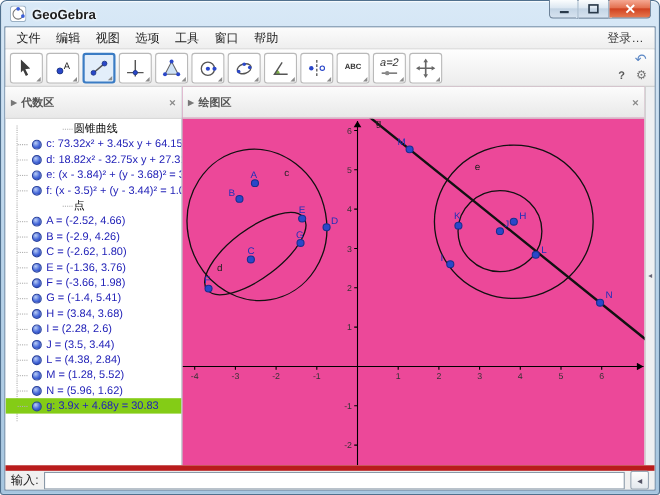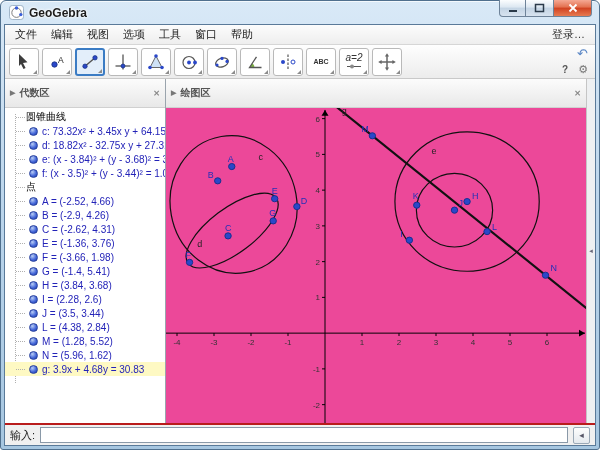--- a/index.html
+++ b/index.html
@@ -38,32 +38,32 @@
   
   .content{flex:1;display:flex;min-height:0;}
   .algebra{width:161px;border-right:1px solid #9aa4ad;display:flex;flex-direction:column;background:#fff;flex:none;}
   .panel-header{height:29px;background:linear-gradient(#fcfcfc,#e8e8e8);border-bottom:1px solid #d0d0d0;display:flex;align-items:center;font-size:10px;color:#555;padding:0 5px;gap:4px;flex:none;font-weight:bold;}
   .ph-arrow{font-size:7px;color:#777;}
   .ph-close{margin-left:auto;font-size:8px;color:#888;cursor:default;}
   .tree{flex:1;overflow:hidden;position:relative;padding-top:2px;}
   .tree::before{content:"";position:absolute;left:10px;top:6px;bottom:40px;border-left:1px dotted #b0b0b0;}
   .tree-row{position:relative;height:14px;display:flex;align-items:center;padding-left:24px;font-size:10px;white-space:nowrap;overflow:hidden;}
   .tree-row::before{content:"";position:absolute;left:11px;width:9px;top:7px;border-top:1px dotted #b0b0b0;}
-  .tree-row.section{padding-left:21px;color:#000;}
-  .tree-row.selected{background:#fef9c3;}
+  .tree-row.section{padding-left:21px;color:#000;margin-left:41px;}
+  .tree-row.selected{background:#84cc16;}
   .marble{width:9px;height:9px;border-radius:50%;margin-right:4px;flex:none;
     background:radial-gradient(circle at 35% 30%,#b9cdf4,#4668d9 55%,#1b3aa8);border:1px solid #27409e;}
   .item-text{color:#2323b8;}
   .graphics{flex:1;display:flex;flex-direction:column;background:#ec4899;min-width:0;}
   .gbody{flex:1;position:relative;min-height:0;}
   .gbody svg{display:block;width:100%;height:100%;}
   svg text{font-family:"Liberation Sans",sans-serif;}
   .collapse-strip{width:9px;border-left:1px solid #c5c5c5;background:#eef0f2;display:flex;align-items:center;justify-content:center;font-size:7px;color:#667;flex:none;}
   
-  .inputbar{height:22px;border-top:2px solid #b91c1c;background:#f0f0f0;display:flex;align-items:center;padding:0 5px;gap:5px;font-size:11px;color:#222;flex:none;}
+  .inputbar{height:22px;border-top:5px solid #b91c1c;background:#f0f0f0;display:flex;align-items:center;padding:0 5px;gap:5px;font-size:11px;color:#222;flex:none;}
   .inputbar input{flex:1;height:16px;border:1px solid #8a99a8;background:#fff;font-size:11px;padding:0 3px;font-family:"Liberation Sans",sans-serif;}
   .input-help{width:17px;height:17px;border:1px solid #9aa8b6;border-radius:2px;background:linear-gradient(#fdfdfd,#e4e9ee);display:flex;align-items:center;justify-content:center;font-size:9px;color:#556;flex:none;}
 </style>
 </head>
 <body>
 
 <div class="window">
 
   <div class="titlebar">
     <svg class="title-icon" viewBox="0 0 16 16">
@@ -248,21 +248,21 @@
             <div class="tree-row item">
               <span class="marble"></span>
               <span class="item-text">A = (-2.52, 4.66)</span>
             </div>
             <div class="tree-row item">
               <span class="marble"></span>
               <span class="item-text">B = (-2.9, 4.26)</span>
             </div>
             <div class="tree-row item">
               <span class="marble"></span>
-              <span class="item-text">C = (-2.62, 4.31)</span>
+              <span class="item-text">C = (-2.62, 1.80)</span>
             </div>
             <div class="tree-row item">
               <span class="marble"></span>
               <span class="item-text">E = (-1.36, 3.76)</span>
             </div>
             <div class="tree-row item">
               <span class="marble"></span>
               <span class="item-text">F = (-3.66, 1.98)</span>
             </div>
             <div class="tree-row item">

